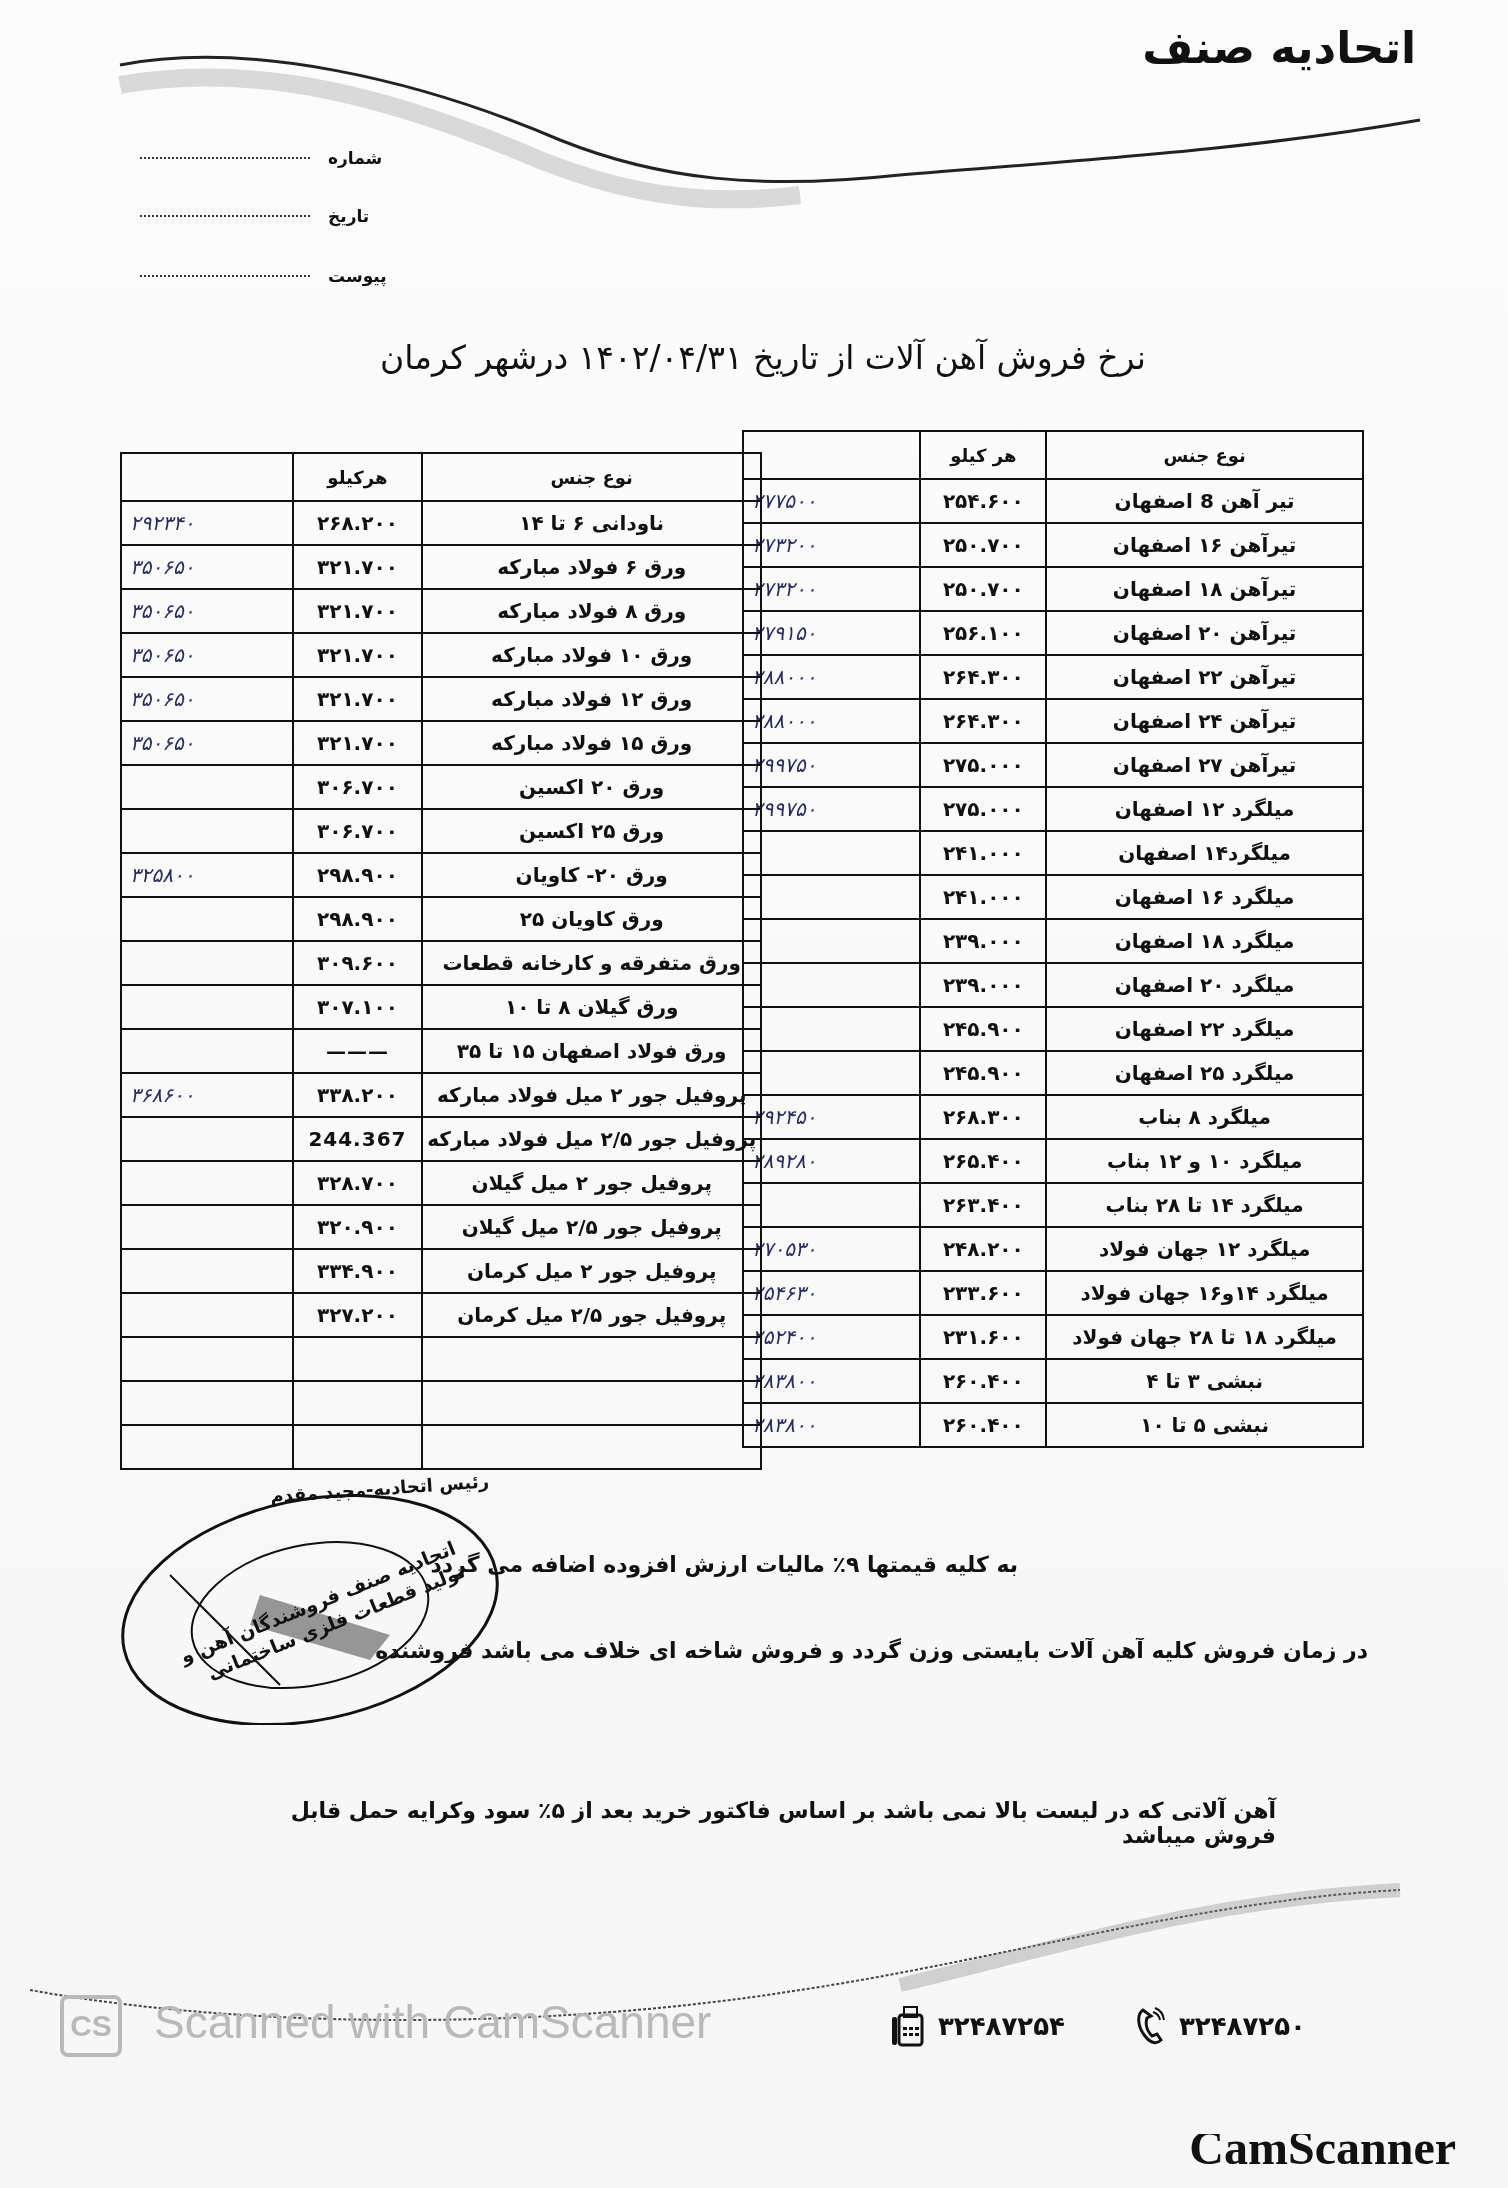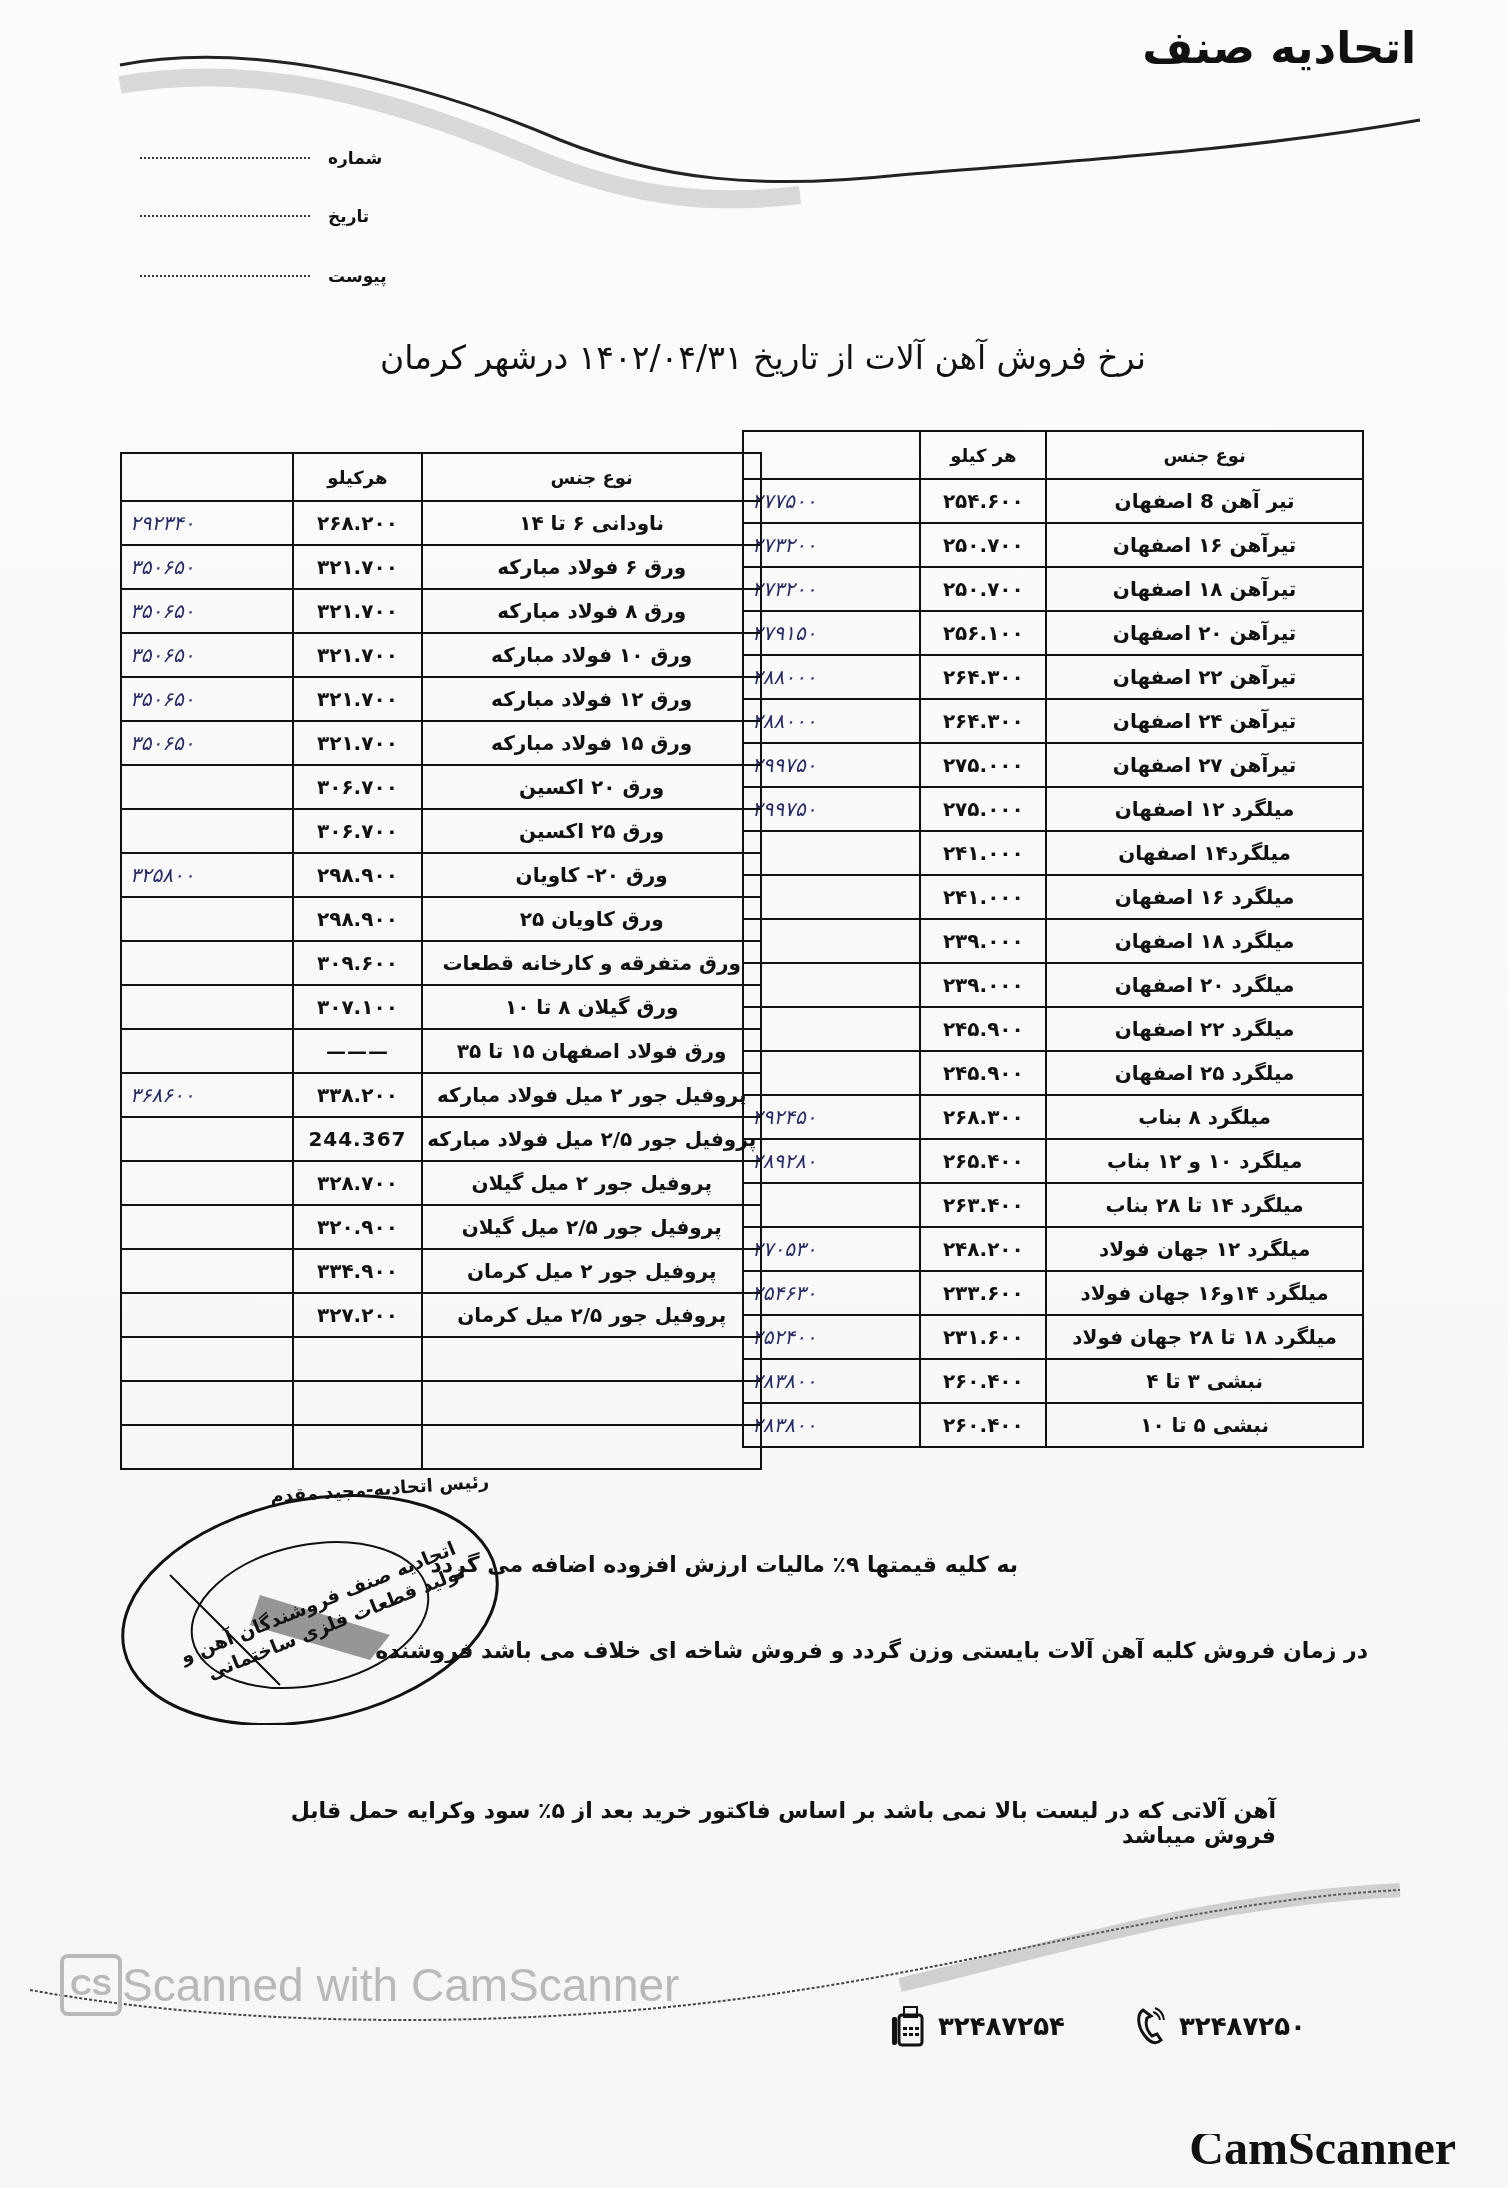--- a/index.html
+++ b/index.html
@@ -16,21 +16,21 @@
   table.price th{font-weight:bold;font-size:18px;height:46px;margin-top:18px;}
   .right-tbl{left:742px;top:430px;width:622px;}
   .left-tbl{left:120px;top:452px;width:642px;}
   .hand{font-family:"DejaVu Serif",serif;color:#262c66;font-size:30px;font-style:italic;text-align:left!important;padding-left:8px!important;white-space:nowrap;}
   .num{font-weight:bold;letter-spacing:1px;}
   .name{font-weight:bold;}
   .notes{position:absolute;right:140px;direction:rtl;font-size:22px;font-weight:bold;}
   .stamp{position:absolute;left:110px;top:1485px;width:440px;height:240px;}
   .contacts{position:absolute;top:2005px;display:flex;gap:70px;left:890px;align-items:center;font-size:26px;font-weight:bold;}
   .contact{display:flex;align-items:center;gap:14px;}
-  .watermark{position:absolute;left:60px;top:1954px;display:flex;align-items:center;gap:0;color:#b9b9b9;font-family:"Liberation Sans",sans-serif;font-size:46px;}
+  .watermark{position:absolute;left:60px;top:1995px;display:flex;align-items:flex-start;gap:32px;color:#b9b9b9;font-family:"Liberation Sans",sans-serif;font-size:46px;}
   .cs-logo{width:62px;height:62px;border:4px solid #b9b9b9;border-radius:8px;display:flex;align-items:center;justify-content:center;font-size:30px;font-weight:bold;color:#b9b9b9;box-sizing:border-box;}
   .cam-brand{position:absolute;right:52px;top:2120px;font-family:Liberation Serif, serif;font-weight:bold;font-size:48px;color:#111;clip-path:inset(14px 0 0 0);}
 </style>
 </head>
 <body>
 
 <div class="page">
 
   <svg class="wave" width="1508" height="2188">
     <path d="M120 65 C 250 40, 420 80, 560 140 C 660 180, 760 190, 900 175 C 1080 160, 1250 150, 1420 120" stroke="#222" stroke-width="3" fill="none"></path>

